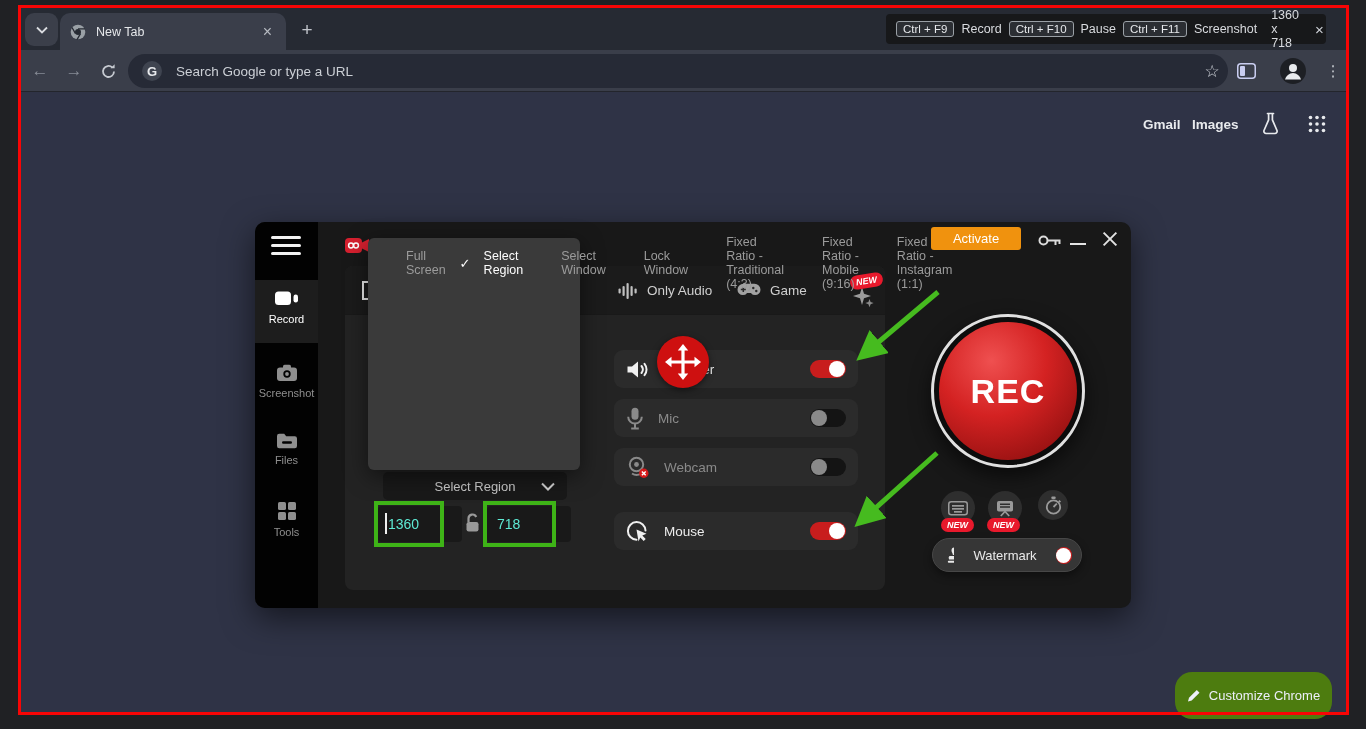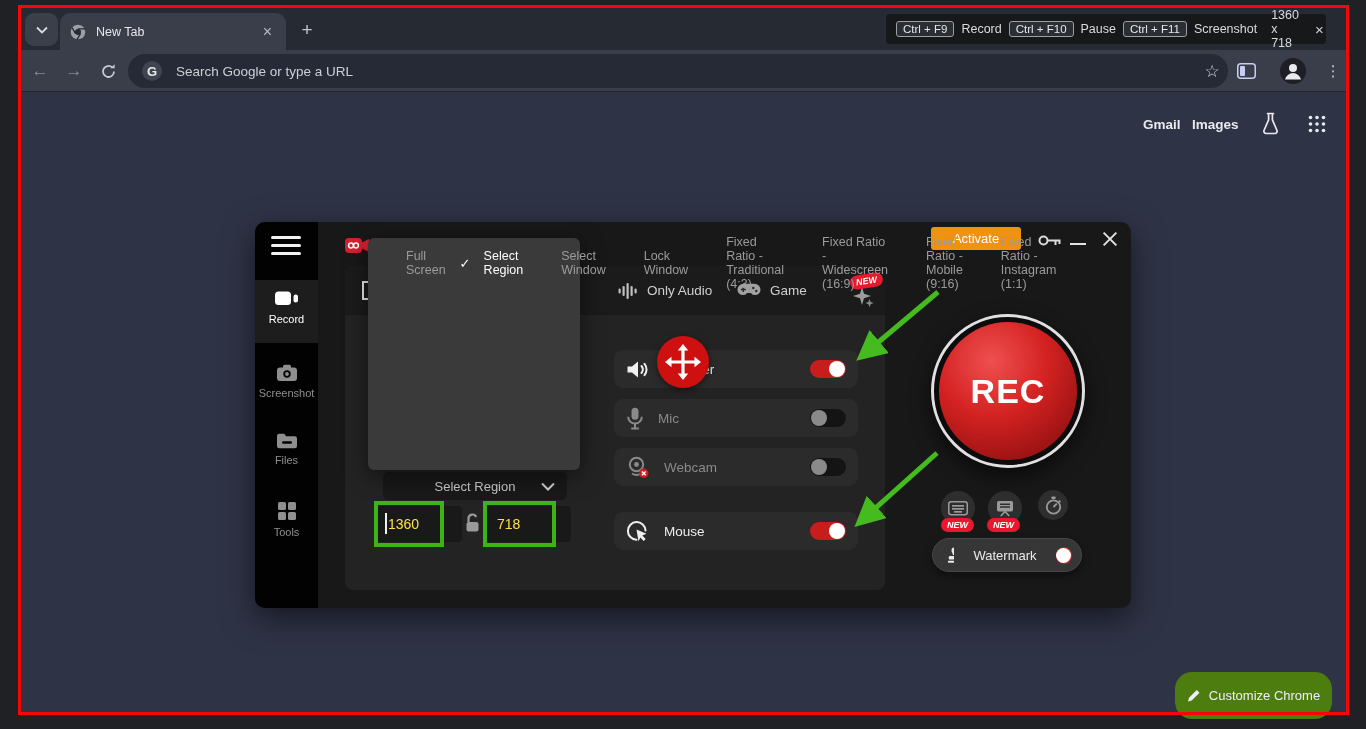--- a/index.html
+++ b/index.html
@@ -75,21 +75,21 @@
     border-radius:8px 8px 0 0;border-bottom:1px solid #191919;}
   .ptab{position:absolute;top:0;height:49px;display:flex;align-items:center;gap:9px;color:#cfcfcf;
     font-size:13.5px;}
   .bracket{position:absolute;left:17px;top:15px;width:6px;height:19px;border:2px solid #ececec;
     border-right:none;}
   .region-select{position:absolute;left:38px;top:206px;width:184px;height:28px;background:#191919;
     border-radius:5px;color:#c9c9c9;font-size:13px;display:flex;align-items:center;
     justify-content:center;}
   .region-select svg{position:absolute;right:12px;}
   .size-input{position:absolute;top:240px;width:84px;height:36px;background:#191919;border:none;
-    border-radius:4px;color:#fde047;font-size:14px;padding:0 0 0 10px;outline:none;
+    border-radius:4px;color:#5eead4;font-size:14px;padding:0 0 0 10px;outline:none;
     font-family:"Liberation Sans",sans-serif;}
   .caret{position:absolute;left:40px;top:247px;width:1.5px;height:21px;background:#f0f0f0;}
   .lock{position:absolute;left:119px;top:246px;}
 
   .src-row{position:absolute;left:269px;width:244px;height:38px;background:#2b2b2b;border-radius:9px;
     display:flex;align-items:center;padding:0 12px;gap:14px;}
   .src-label{font-size:13.5px;color:#8a8a8a;flex:1;}
   .src-row.on .src-label{color:#ececec;}
   .toggle{position:relative;width:36px;height:18px;border-radius:9px;background:#141414;}
   .toggle .knob{position:absolute;top:1px;left:1px;width:16px;height:16px;border-radius:50%;background:#8a8a8a;}
@@ -419,23 +419,20 @@
       <div class="menu-item">
         <span>Select Window</span>
       </div>
       <div class="menu-item">
         <span>Lock Window</span>
       </div>
       <div class="menu-item">
         <span>Fixed Ratio - Traditional (4:3)</span>
       </div>
       <div class="menu-item">
-        <span>Fixed Ratio - Widescreen (16:9)</span>
-      </div>
-      <div class="menu-item">
         <span>Fixed Ratio - Mobile (9:16)</span>
       </div>
       <div class="menu-item">
         <span>Fixed Ratio - Instagram (1:1)</span>
       </div>
     </div>
 
     <div class="rec-btn">
       <div class="rec-core">REC</div>
     </div>

